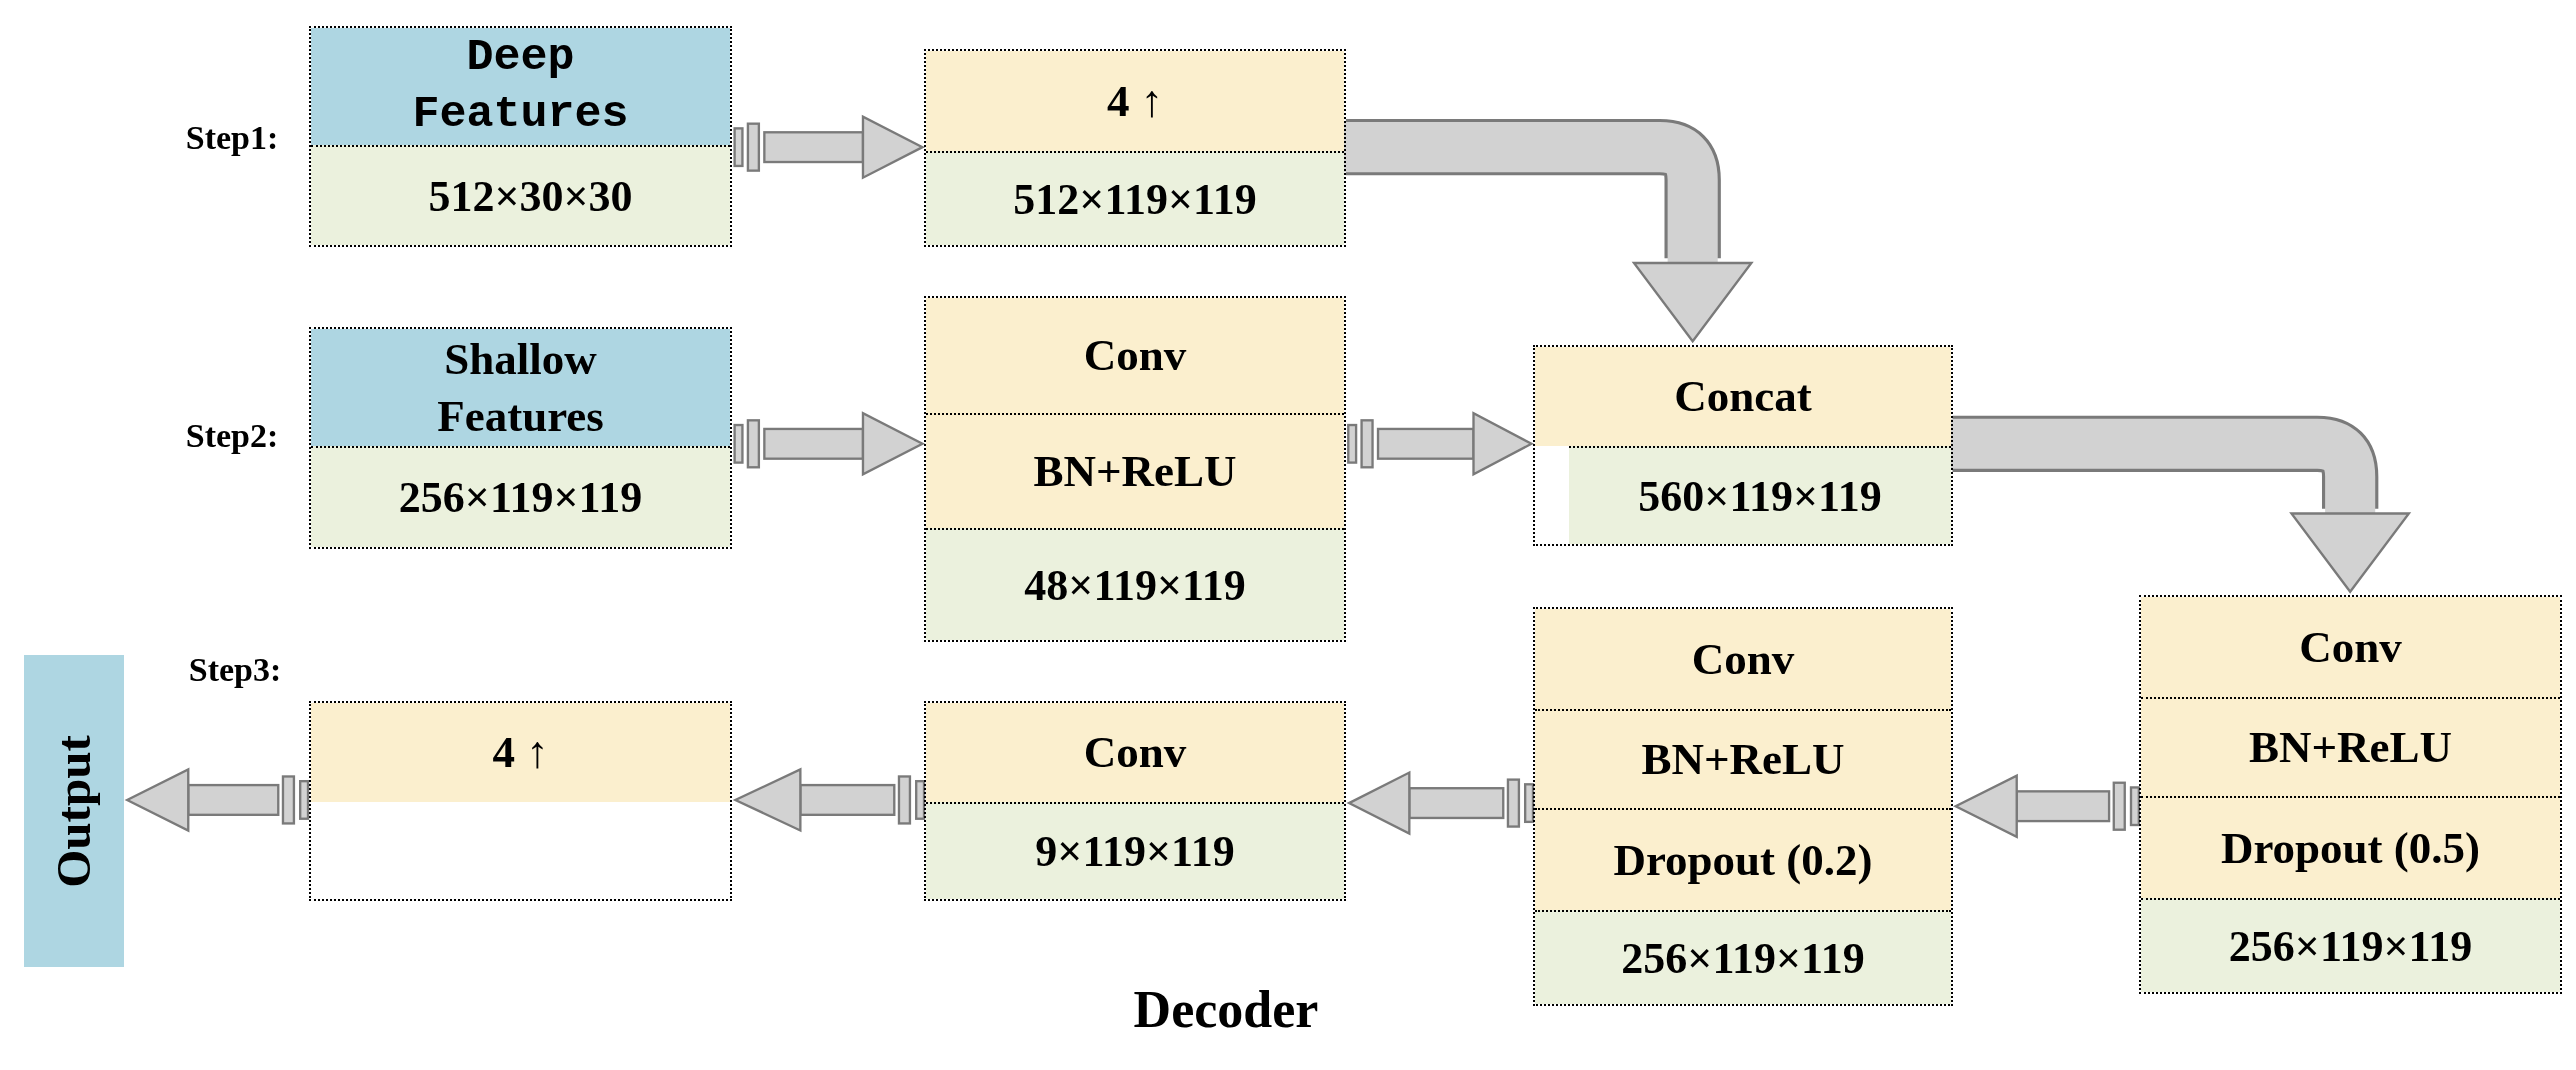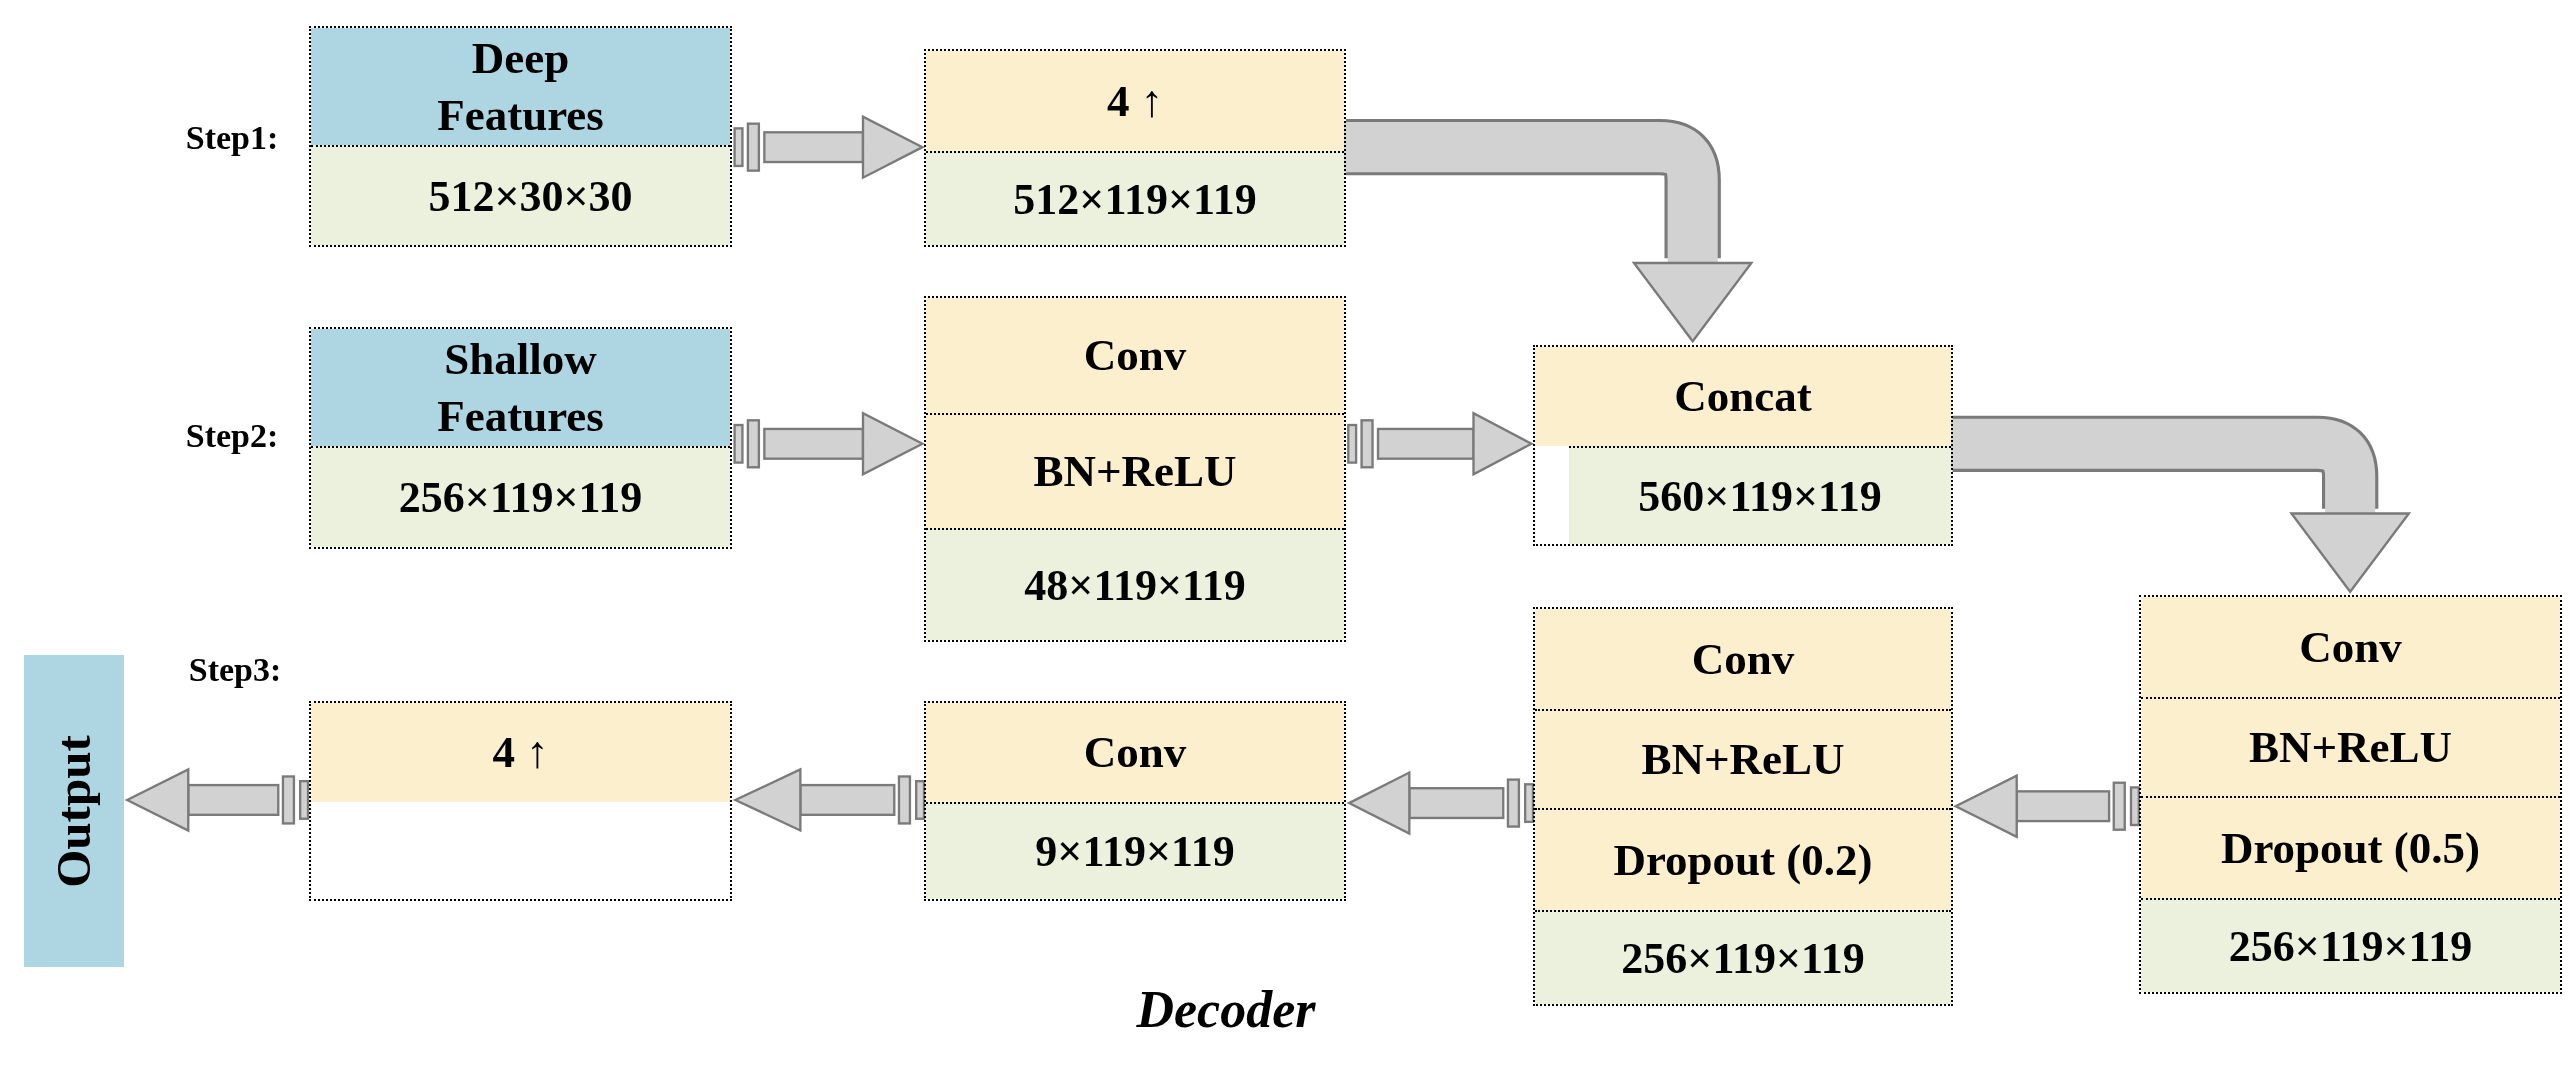--- a/index.html
+++ b/index.html
@@ -17,21 +17,21 @@
   .box{position:absolute; z-index:2; border:2.3px dotted var(--border); display:flex; flex-direction:column;}
   .sec{display:flex; align-items:center; justify-content:center; text-align:center;
        font-weight:700; font-size:45px; line-height:1.25;}
   .sec + .sec{border-top:2.3px dotted var(--border);}
   .sec.blue{background:var(--blue);}
   .sec.yellow{background:var(--yellow);}
   .sec.green{background:var(--green); font-size:44px;}
   .steplabel{position:absolute; z-index:2; font-weight:700; font-size:34px; width:164px; text-align:center; white-space:nowrap;}
   
   #box-deep     {left:309px;  top:26px;  width:423px; height:221px;}
-  #box-deep    .s1{height:117px;} #box-deep    .s2{flex:1;padding-left:20px;}
+  #box-deep    .s1{height:117px;font-family:Liberation Mono, monospace;} #box-deep    .s2{flex:1;padding-left:20px;}
   #box-up1      {left:924px; top:49px;  width:422px; height:198px;}
   #box-up1     .s1{height:100px;} #box-up1     .s2{flex:1;}
   #box-shallow  {left:309px;  top:327px; width:423px; height:222px;}
   #box-shallow .s1{height:117px;} #box-shallow .s2{flex:1;}
   #box-convbn   {left:924px; top:296px; width:422px; height:346px;}
   #box-convbn  .s1{height:115px;} #box-convbn .s2{height:115px;} #box-convbn .s3{flex:1;}
   #box-concat   {left:1533px; top:345px; width:420px; height:201px;}
   #box-concat  .s1{height:99px;} #box-concat  .s2{flex:1;margin-left:34px;}
   #box-drop01   {left:1533px; top:607px; width:420px; height:399px;}
   #box-drop01  .s1{height:100px;} #box-drop01 .s2{height:99px;} #box-drop01 .s3{height:102px;} #box-drop01 .s4{flex:1;}
@@ -41,21 +41,21 @@
   #box-conv9   .s1{height:99px;} #box-conv9   .s2{flex:1;}
   #box-up3      {left:309px;  top:701px; width:423px; height:200px;}
   #box-up3     .s1{height:99px;} #box-up3     .s2{flex:1;}
   #lbl-step1{left:150px; top:119px;}
   #lbl-step2{left:150px; top:417px;}
   #lbl-step3{left:153px; top:651px;}
   #box-output{position:absolute; z-index:2; left:23.5px; top:655px; width:100px; height:312px;
               background:var(--blue); display:flex; align-items:center; justify-content:center;}
   #box-output span{transform:rotate(-90deg); white-space:nowrap; font-weight:700; font-size:49px;}
   #lbl-decoder{position:absolute; z-index:2; left:1089px; top:980px; width:274px; text-align:center;
-               font-weight:700; font-size:52px;font-style:italic;}
+               font-weight:700; font-size:52px;}
   .af{fill:var(--gray); stroke:var(--grayline); stroke-width:3px;}
   .eo{fill:none; stroke:var(--grayline); stroke-width:72px; stroke-linejoin:round;}
   .ei{fill:none; stroke:var(--gray); stroke-width:64px; stroke-linejoin:round;}
 </style>
 </head>
 <body>
 
 <div id="canvas">
 
   <svg id="arrows" width="2576" height="1070" viewBox="0 0 3290 1367">

